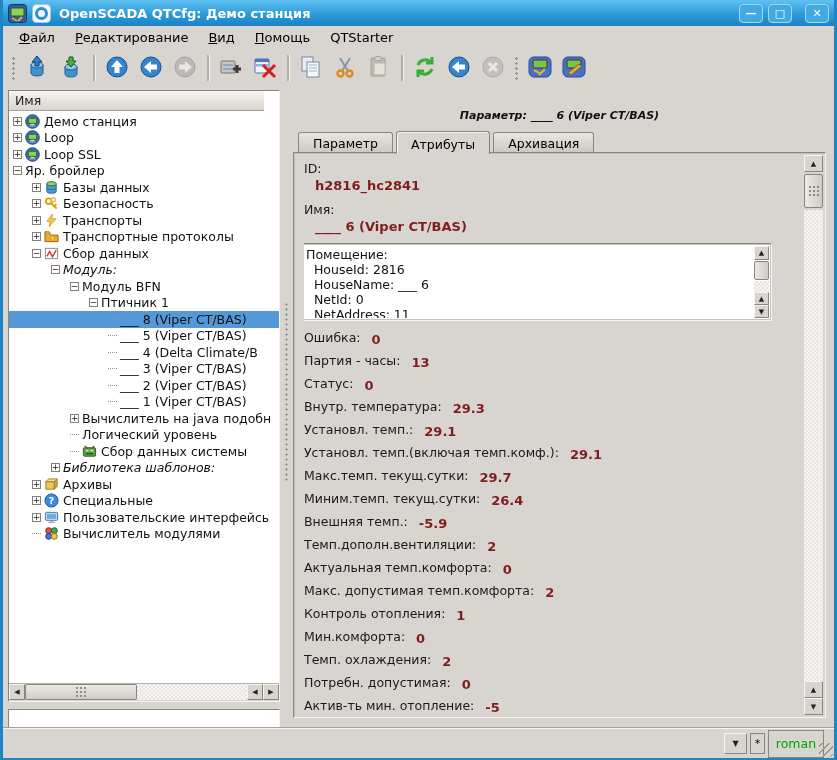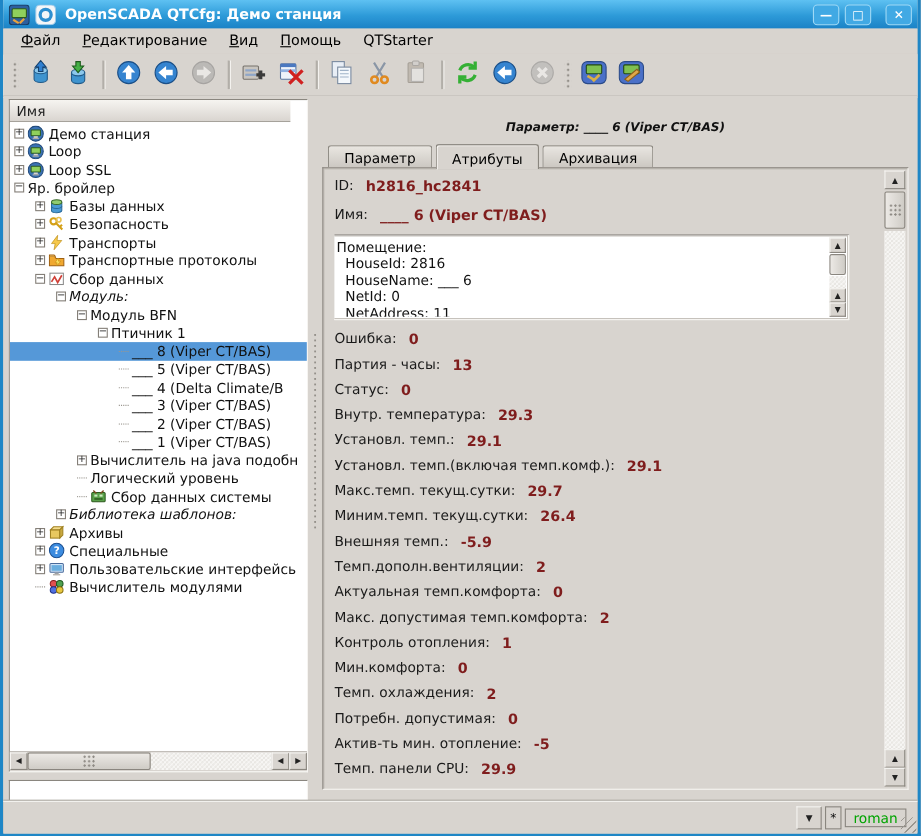--- a/index.html
+++ b/index.html
@@ -64,36 +64,36 @@
   
   #right-panel{position:absolute;left:287px;top:0;width:539px;height:641px;}
   #panel-title{position:absolute;left:0;right:0;top:10px;text-align:center;font-size:11px;font-weight:bold;font-style:italic;color:#111;margin-top:12px;}
   #tabs{position:absolute;left:8px;top:43px;height:23px;display:flex;align-items:center;gap:3px;z-index:2;}
   .tab{box-sizing:border-box;padding:3px 14px 4px;border:1px solid #8a867f;border-bottom:none;border-radius:3px 3px 0 0;
     background:linear-gradient(#e9e6e1,#ccc8c2);font-size:12.5px;height:20px;}
   .tab.active{background:#d8d4cf;height:23px;padding-top:5px;margin-bottom:-1px;box-shadow:inset 1px 1px 0 #f6f4f1;}
   #content-frame{position:absolute;left:3px;right:3px;top:65px;bottom:10px;background:#d8d4cf;box-sizing:border-box;
     border:1px solid;border-color:#8a867f #f6f4f1 #f6f4f1 #8a867f;box-shadow:inset 1px 1px 0 #c2beb8;}
   #attr-area{position:absolute;left:10px;top:8px;right:28px;bottom:2px;overflow:hidden;}
-  .field-row{display:flex;align-items:flex-start;margin-bottom:11px;}
+  .field-row{display:flex;align-items:flex-start;margin-bottom:11px;flex-direction:column;}
   .field-label{font-size:12.5px;color:#1a1a1a;}
   .field-value{font-weight:bold;font-size:13px;margin-left:11px;position:relative;top:2px;color:#7f1d1d;}
   #desc-label{margin-bottom:3px;}
   #desc-box{position:relative;margin-left:-4px;width:472px;height:78px;background:#fff;box-sizing:border-box;margin-bottom:9px;
     border:1px solid;border-color:#8a867f #f6f4f1 #f6f4f1 #8a867f;box-shadow:0 0 0 1px #c6c2bc inset;}
   #desc-lines{position:absolute;left:5px;top:3px;right:20px;bottom:2px;overflow:hidden;font-size:12.5px;line-height:15px;white-space:pre;color:#111;}
   #desc-scroll{position:absolute;right:2px;top:2px;bottom:2px;width:15px;display:flex;flex-direction:column;}
   .attr-row{height:23px;display:flex;align-items:flex-start;}
   #vscroll{position:absolute;right:2px;top:2px;bottom:2px;width:19px;display:flex;flex-direction:column;}
   
   #statusbar{position:absolute;left:0;right:0;top:728px;height:29px;background:#d8d4cf;border-top:1px solid #f6f4f1;box-shadow:0 -1px 0 #a6a29b;}
   #status-right{position:absolute;right:10px;top:4px;display:flex;align-items:center;gap:3px;height:21px;}
   #status-combo{width:23px;height:21px;font-size:8px;}
   #status-star{width:15px;height:21px;font-size:11px;background:#d8d4cf;border:1px solid #8a867f;display:flex;align-items:center;justify-content:center;box-sizing:border-box;}
-  #status-user{width:56px;height:17px;border:1px solid #8a867f;box-sizing:border-box;display:flex;align-items:center;justify-content:center;
+  #status-user{width:56px;height:28px;border:1px solid #8a867f;box-sizing:border-box;display:flex;align-items:center;justify-content:center;
     color:#00a400;font-size:12.5px;background:#d8d4cf;}
   #resize-grip{position:absolute;right:1px;bottom:1px;width:14px;height:14px;
     background:repeating-linear-gradient(135deg,transparent 0 2px,#9a968f 2px 3px,transparent 3px 5px);}
 </style>
 </head>
 <body>
 
 <div id="window">
 
   <div id="titlebar">

